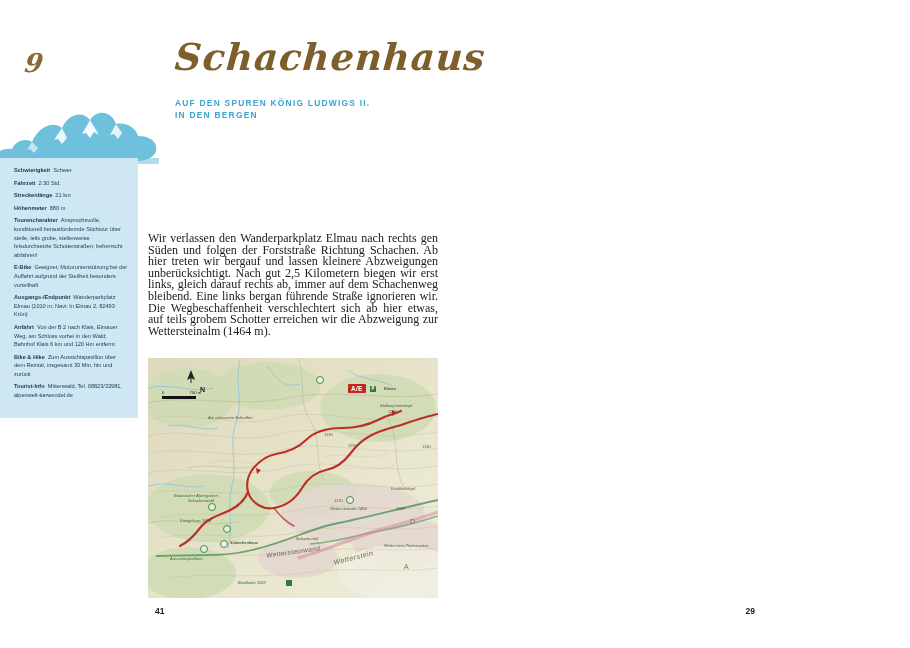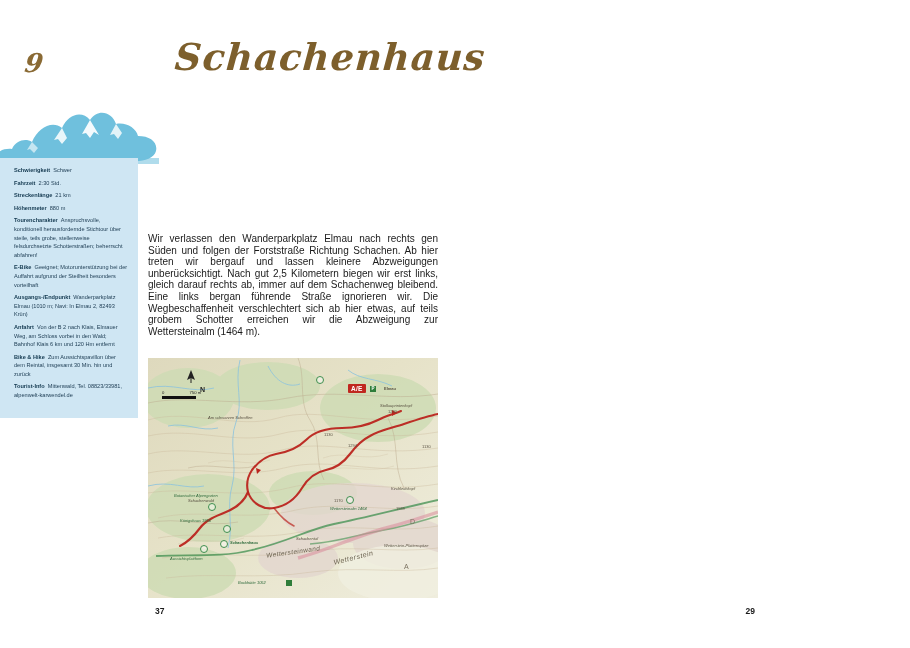--- a/index.html
+++ b/index.html
@@ -23,21 +23,21 @@
   .infobox .lbl{font-weight:bold;color:#12384f;}
 
   .title{position:absolute;left:175px;top:35px;font-family:"DejaVu Serif",serif;
          font-style:italic;font-weight:700;font-size:37px;color:#7d5f2c;
          letter-spacing:1px;transform:skewX(-4deg);white-space:nowrap;}
   .subtitle{position:absolute;left:175px;top:97px;width:260px;font-size:8.4px;
             font-weight:bold;letter-spacing:1.25px;line-height:12px;color:#3ba3cf;}
 
   .lead{position:absolute;left:148px;top:150px;width:290px;font-size:9.1px;
         line-height:13.1px;color:#1a1a1a;font-family:"Liberation Sans",sans-serif;}
-  .bodytext{font-family:Liberation Sans, sans-serif;font-size:10px;line-height:11.6px;
+  .bodytext{font-family:Liberation Serif, serif;font-size:12px;line-height:11.6px;
             color:#1a1a1a;text-align:justify;}
   .body-l{position:absolute;left:148px;top:233px;width:290px;}
   .body-l p{margin:0 0 7px 0;}
 
   
   .map{position:absolute;left:148px;top:358px;width:290px;height:240px;overflow:hidden;
        background:#e8e4cf;}
   .map .mlabel{position:absolute;font-size:4px;color:#5a5243;white-space:nowrap;
                font-family:"Liberation Sans",sans-serif;}
   .map .mlabel.it{font-style:italic;}
@@ -83,20 +83,24 @@
       <div class="row"><span class="lbl">Höhenmeter</span>&nbsp;&nbsp;<span>880 m</span></div>
       <div class="row"><span class="lbl">Tourencharakter</span>&nbsp;&nbsp;<span>Anspruchsvolle, konditionell herausfordernde Stichtour über steile, teils grobe, stellenweise felsdurchsetzte Schotterstraßen; beherrscht abfahren!</span></div>
       <div class="row"><span class="lbl">E-Bike</span>&nbsp;&nbsp;<span>Geeignet; Motorunterstützung bei der Auffahrt aufgrund der Steilheit besonders vorteilhaft</span></div>
       <div class="row"><span class="lbl">Ausgangs-/Endpunkt</span>&nbsp;&nbsp;<span>Wanderparkplatz Elmau (1010 m; Navi: In Elmau 2, 82493 Krün)</span></div>
       <div class="row"><span class="lbl">Anfahrt</span>&nbsp;&nbsp;<span>Von der B 2 nach Klais, Elmauer Weg, am Schloss vorbei in den Wald; Bahnhof Klais 6 km und 120 Hm entfernt</span></div>
       <div class="row"><span class="lbl">Bike &amp; Hike</span>&nbsp;&nbsp;<span>Zum Aussichtspavillon über dem Reintal, insgesamt 30 Min. hin und zurück</span></div>
       <div class="row"><span class="lbl">Tourist-Info</span>&nbsp;&nbsp;<span>Mittenwald, Tel. 08823/33981, alpenwelt-karwendel.de</span></div>
     </div>
 
     <div class="title">Schachenhaus</div>
+    <div class="subtitle">
+      <div>AUF DEN SPUREN KÖNIG LUDWIGS II.</div>
+      <div>IN DEN BERGEN</div>
+    </div>
 
 
     <div class="body-l bodytext">
       <p>Wir verlassen den Wanderparkplatz Elmau nach rechts gen Süden und folgen der Forststraße Richtung Schachen. Ab hier treten wir bergauf und lassen kleinere Abzweigungen unberücksichtigt. Nach gut 2,5 Kilometern biegen wir erst links, gleich darauf rechts ab, immer auf dem Schachenweg bleibend. Eine links bergan führende Straße ignorieren wir. Die Wegbeschaffenheit verschlechtert sich ab hier etwas, auf teils grobem Schotter erreichen wir die Abzweigung zur Wettersteinalm (1464 m).</p>
     </div>
 
     <div class="map">
       <svg width="290" height="240" viewBox="0 0 290 240">
         <defs>
           <linearGradient id="terr" x1="0" y1="0" x2="1" y2="1">
@@ -240,20 +244,20 @@
         <span>1464</span>
       </div>
       <div class="pk" style="left:138px;top:222px;background:#2f7d3a"></div>
       <div class="mpoi" style="left:90px;top:222px">
         <span>Bockhütte</span>
         <span>1052</span>
       </div>
       <div class="green-dot" style="left:168px;top:18px"></div>
     </div>
 
-    <div class="pgnum l">37</div>
+    <div class="pgnum l">41</div>
   </div>
 
   <div class="page-right">
 
     <div class="pgnum r">29</div>
   </div>
 </div>
 
 </body></html>

